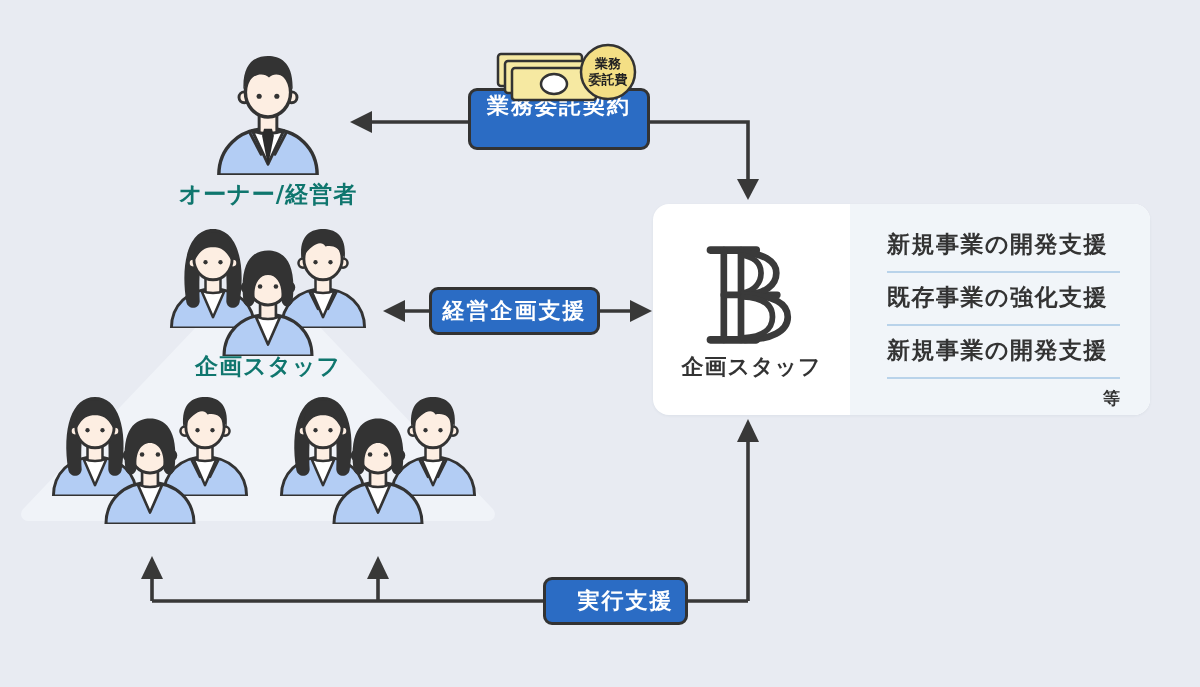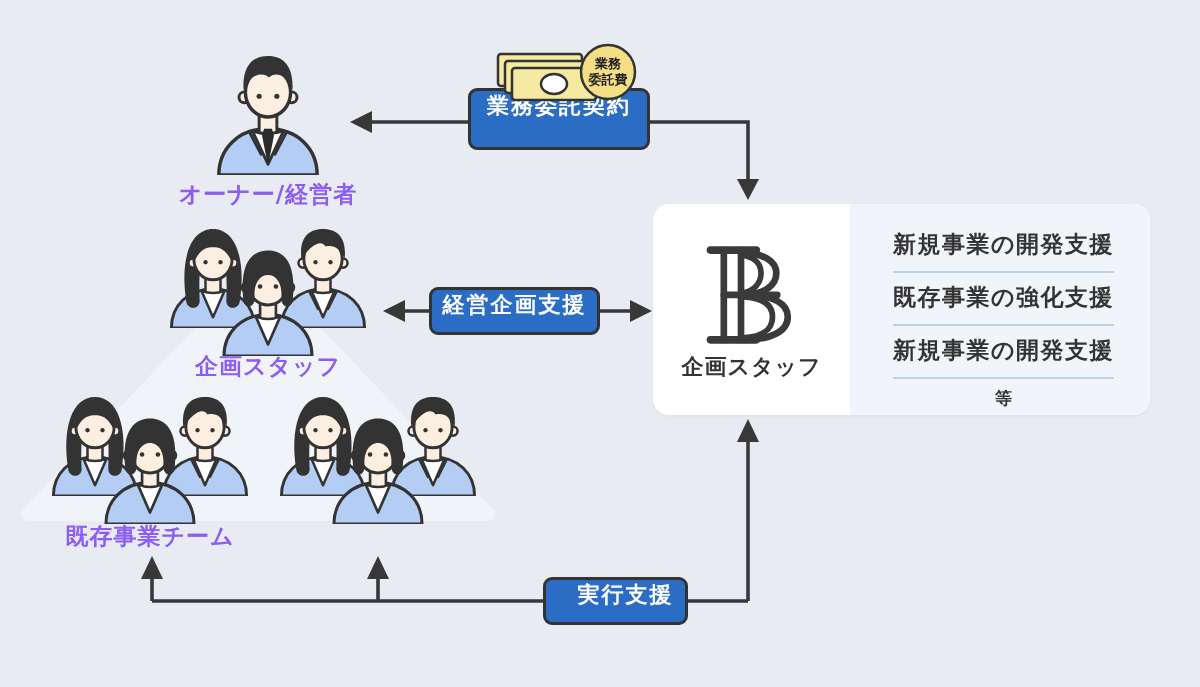--- a/index.html
+++ b/index.html
@@ -2,34 +2,34 @@
 <html><head>
 <meta charset="utf-8">
 <style>
   html,body{margin:0;padding:0;}
   body{font-family:"DejaVu Sans","Liberation Sans",sans-serif;}
   .stage{position:relative;width:1200px;height:687px;background:#e8ebf2;overflow:hidden;}
   svg{display:block;}
   .overlay{position:absolute;left:0;top:0;z-index:1;}
   .person{position:absolute;z-index:2;}
   .lbl{position:absolute;z-index:2;transform:translate(-50%,-50%);
-       font-size:23px;font-weight:bold;color:#8b5cf6;letter-spacing:1px;white-space:nowrap;}
+       font-size:23px;font-weight:bold;color:#0f766e;letter-spacing:1px;white-space:nowrap;}
   .badge{position:absolute;z-index:3;background:#2b6cc4;border:3px solid #333;border-radius:9px;
          color:#fff;font-weight:bold;font-size:22px;letter-spacing:2px;
-         display:flex;align-items:flex-start;justify-content:center;box-sizing:border-box;}
+         display:flex;align-items:center;justify-content:center;box-sizing:border-box;}
   .badge-contract{left:468px;top:88px;width:182px;height:62px;align-items:flex-start;padding-bottom:22px;}
   .badge-planning{left:429px;top:287px;width:171px;height:48px;}
   .badge-execution{left:543px;top:577px;width:145px;height:48px;padding-left:20px;}
   .money{position:absolute;left:492px;top:42px;z-index:4;}
   .card{position:absolute;left:653px;top:204px;width:497px;height:211px;z-index:2;
         background:#ffffff;border-radius:16px;display:flex;overflow:hidden;
         box-shadow:0 1px 3px rgba(40,60,90,.06);}
   .card-left{width:197px;display:flex;flex-direction:column;align-items:center;justify-content:center;}
   .staff-label{font-size:22px;font-weight:bold;color:#333;letter-spacing:1px;margin-top:2px;}
-  .card-right{flex:1;background:#f1f5f9;padding:16px 30px 12px 37px;display:flex;flex-direction:column;align-items:center;}
+  .card-right{flex:1;background:#f1f5f9;padding:16px 30px 12px 37px;display:flex;flex-direction:column;}
   .svc{font-size:23px;font-weight:bold;color:#333;letter-spacing:1.5px;
        padding:9px 0 11px;border-bottom:2px solid #b9d3ea;white-space:nowrap;}
   .etc{font-size:17px;font-weight:bold;color:#333;text-align:right;padding-top:8px;}
 </style>
 </head>
 <body>
 
 <div class="stage">
 
   <svg width="0" height="0" style="position:absolute" aria-hidden="true">
@@ -113,21 +113,20 @@
     <use href="#p-male" x="110" y="0" width="100" height="104"></use>
     <use href="#p-fbob" x="52" y="22" width="106" height="110"></use>
   </svg>
   <div class="lbl" style="left:268px;top:366px">企画スタッフ</div>
 
   <svg class="person" style="left:45px;top:392px" width="210" height="150" viewBox="0 0 210 150">
     <use href="#p-flong" x="0" y="0" width="100" height="104"></use>
     <use href="#p-male" x="110" y="0" width="100" height="104"></use>
     <use href="#p-fbob" x="52" y="22" width="106" height="110"></use>
   </svg>
-  <div class="lbl" style="left:150px;top:536px">既存事業チーム</div>
 
   <svg class="person" style="left:273px;top:392px" width="210" height="150" viewBox="0 0 210 150">
     <use href="#p-flong" x="0" y="0" width="100" height="104"></use>
     <use href="#p-male" x="110" y="0" width="100" height="104"></use>
     <use href="#p-fbob" x="52" y="22" width="106" height="110"></use>
   </svg>
 
   <div class="badge badge-contract">
     <span>業務委託契約</span>
   </div>

